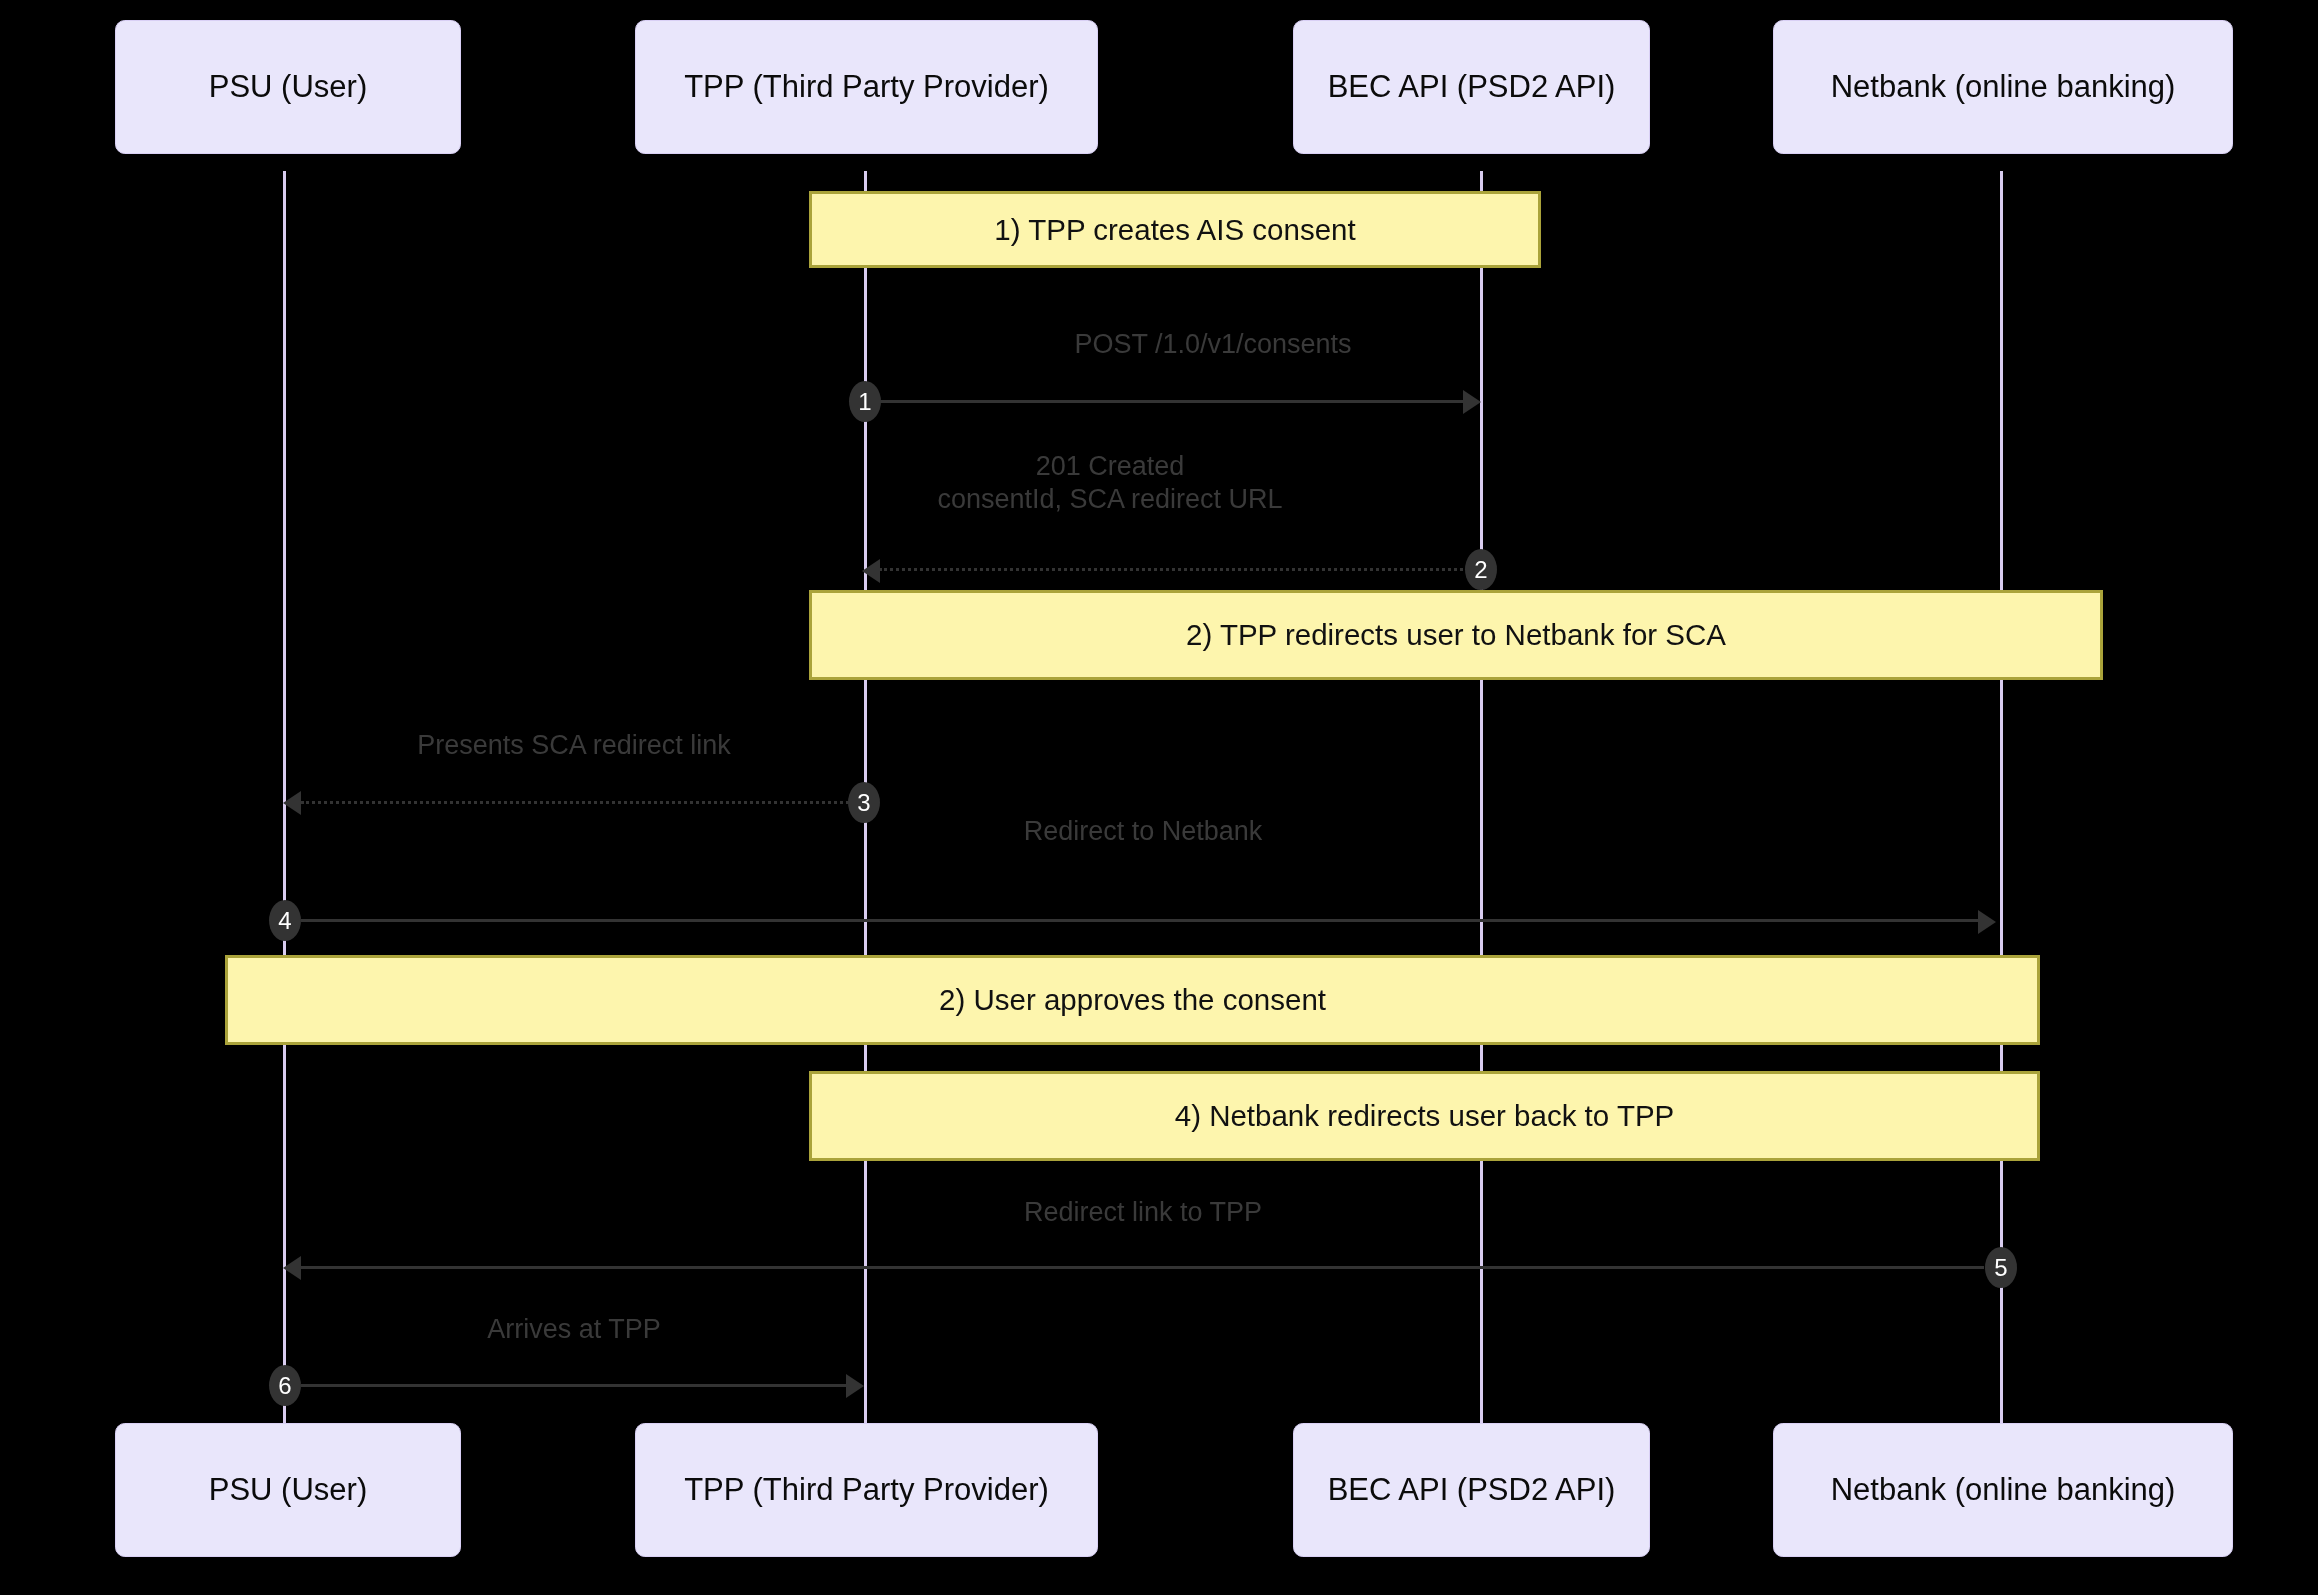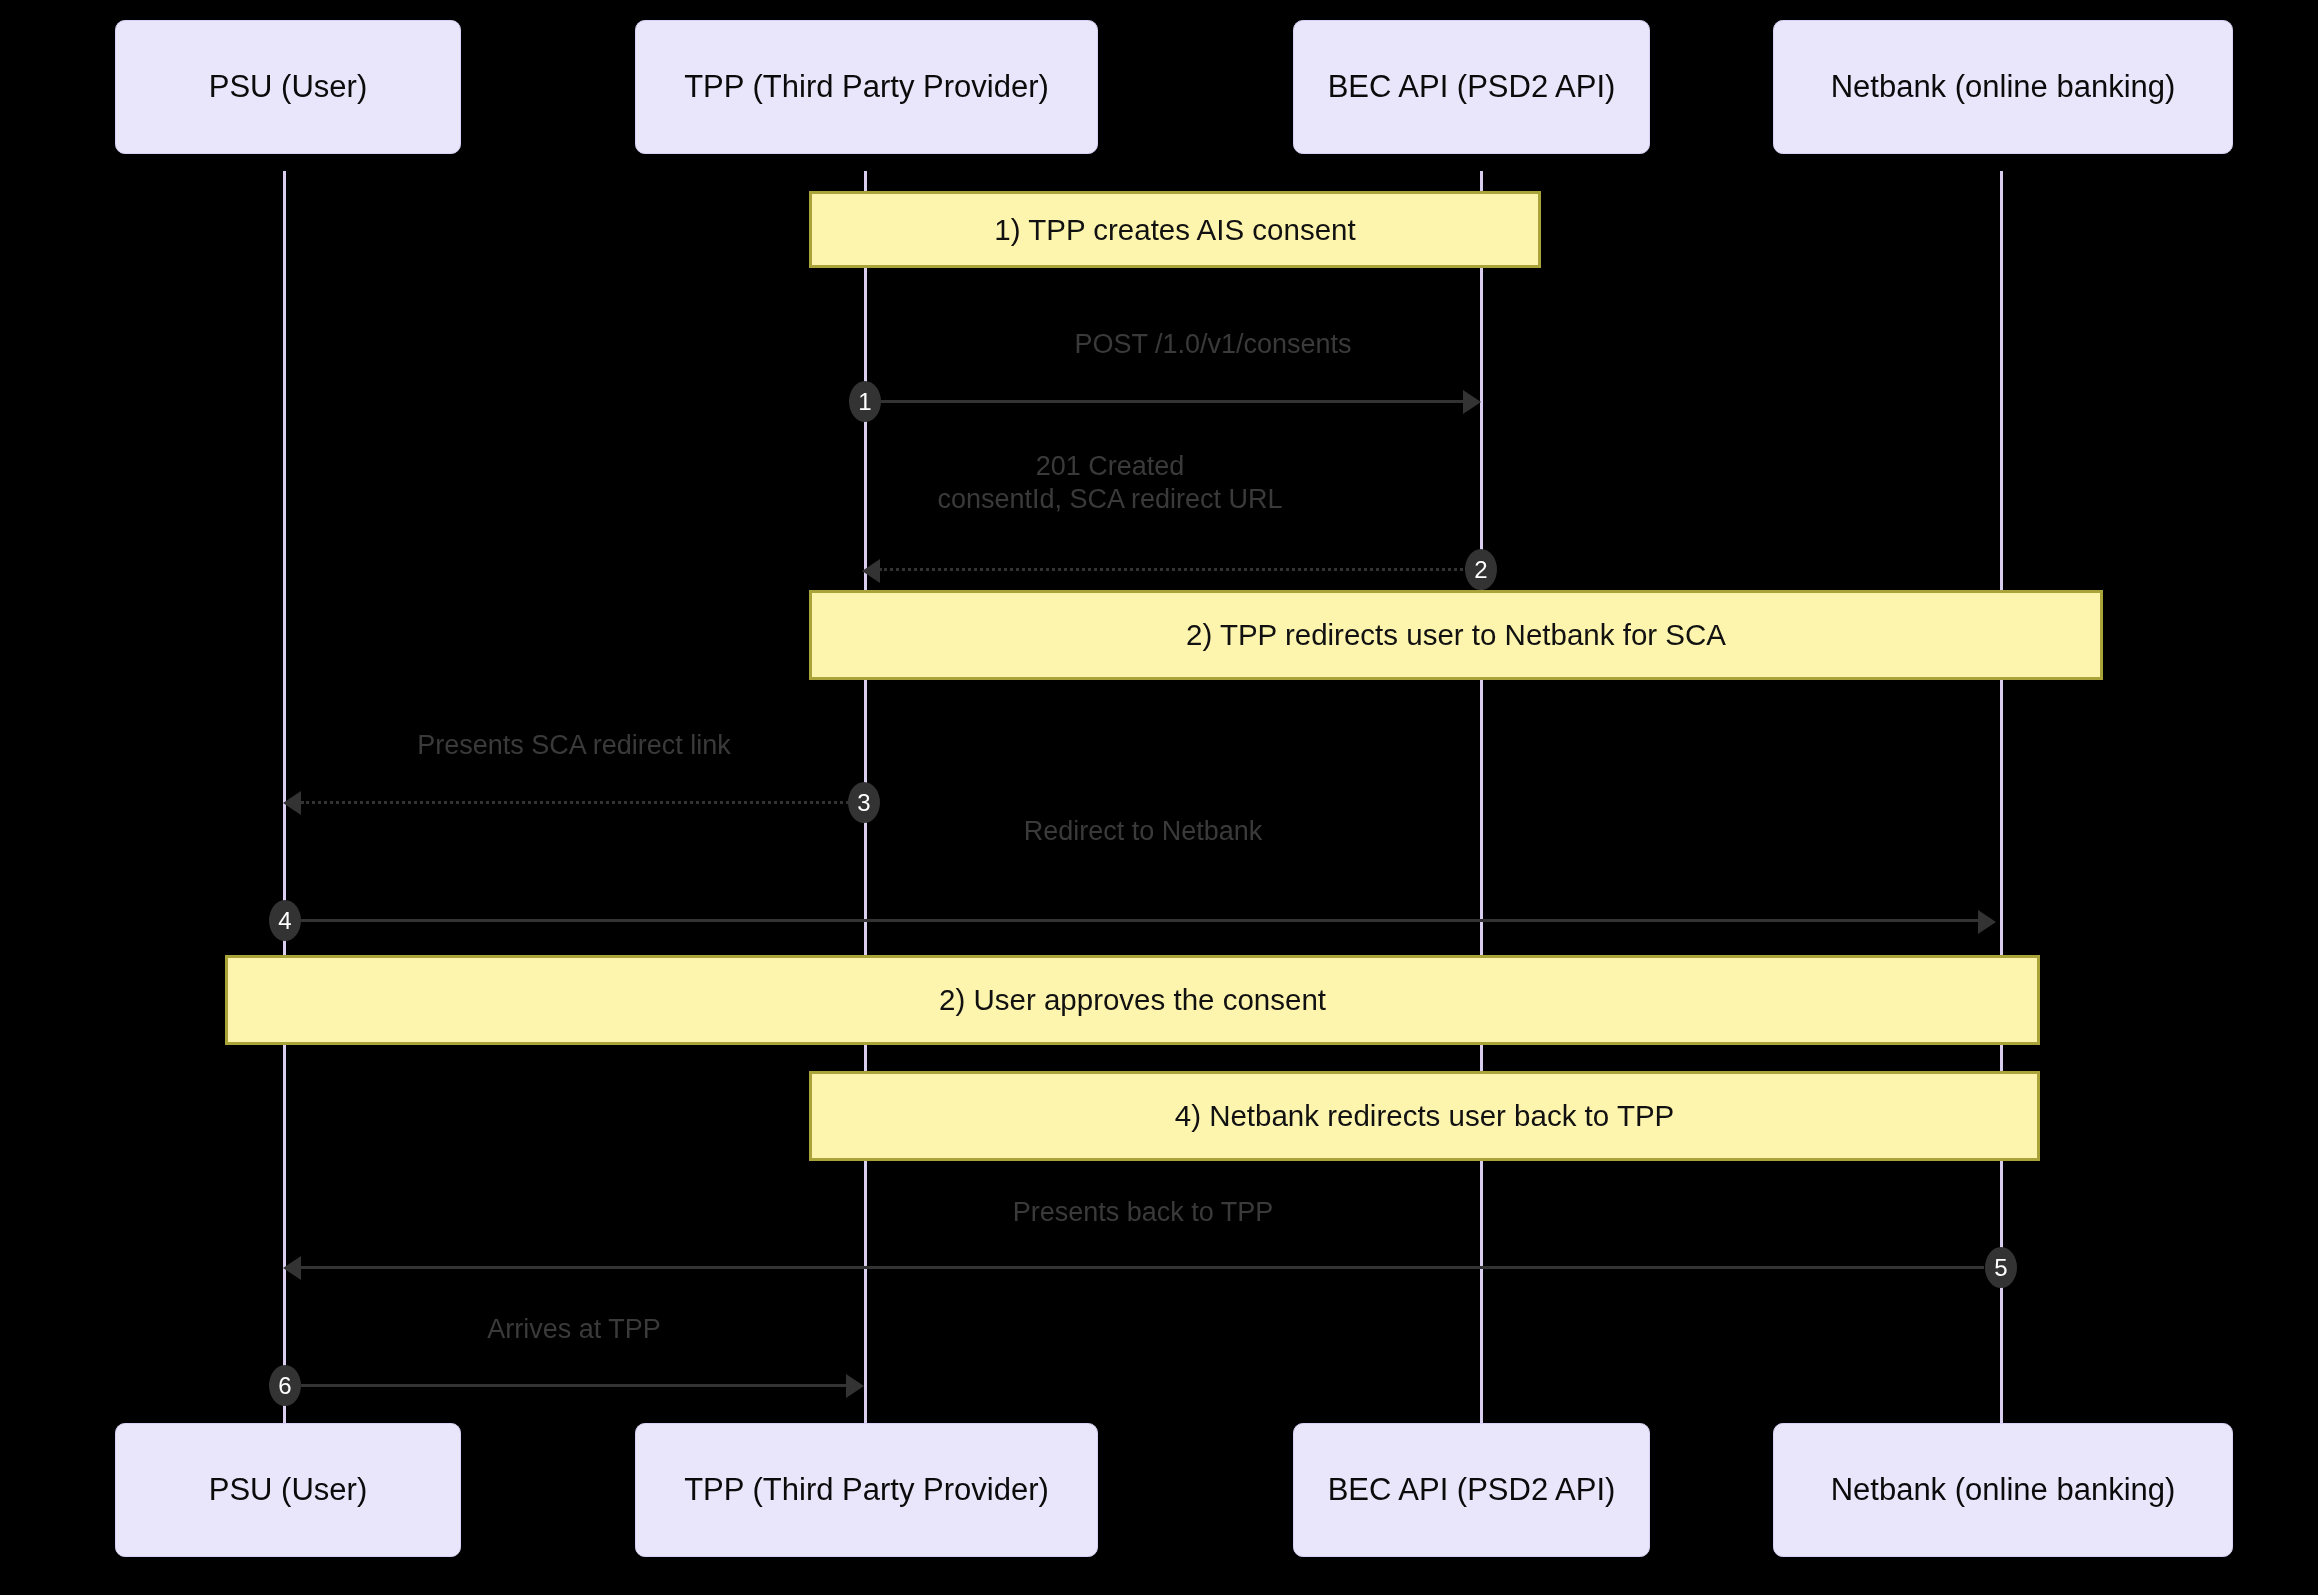--- a/index.html
+++ b/index.html
@@ -135,21 +135,21 @@
 
   <div class="msg-label" style="left:285px; top:815px; width:1716px;">Redirect to Netbank</div>
   <div class="msg-line" style="left:301px; top:919px; width:1681px;"></div>
   <div class="arrowhead right" style="left:1978px; top:910px;"></div>
   <div class="seq-num" style="left:269px; top:900px;">4</div>
 
   <div class="note" style="left:225px; top:955px; width:1815px; height:90px;">2) User approves the consent</div>
 
   <div class="note" style="left:809px; top:1071px; width:1231px; height:90px;">4) Netbank redirects user back to TPP</div>
 
-  <div class="msg-label" style="left:285px; top:1196px; width:1716px;">Presents back to TPP</div>
+  <div class="msg-label" style="left:285px; top:1196px; width:1716px;">Redirect link to TPP</div>
   <div class="msg-line" style="left:301px; top:1266px; width:1683px;"></div>
   <div class="arrowhead left" style="left:283px; top:1256px;"></div>
   <div class="seq-num" style="left:1985px; top:1247px;">5</div>
 
   <div class="msg-label" style="left:285px; top:1313px; width:578px;">Arrives at TPP</div>
   <div class="msg-line" style="left:301px; top:1384px; width:549px;"></div>
   <div class="arrowhead right" style="left:846px; top:1374px;"></div>
   <div class="seq-num" style="left:269px; top:1365px;">6</div>
 
   <div class="actor-box" style="left:115px;  top:1423px; width:346px; height:134px;">PSU (User)</div>

